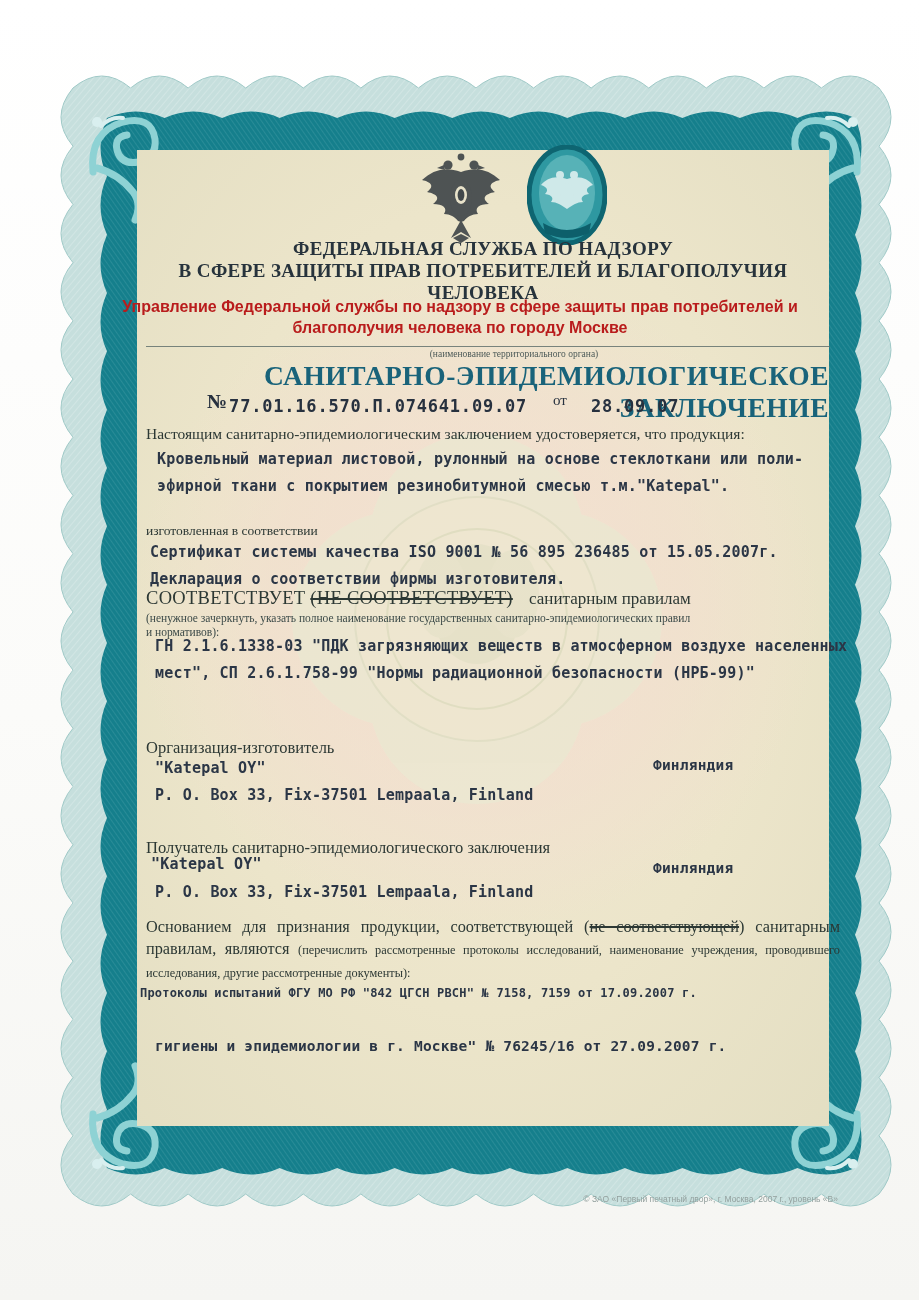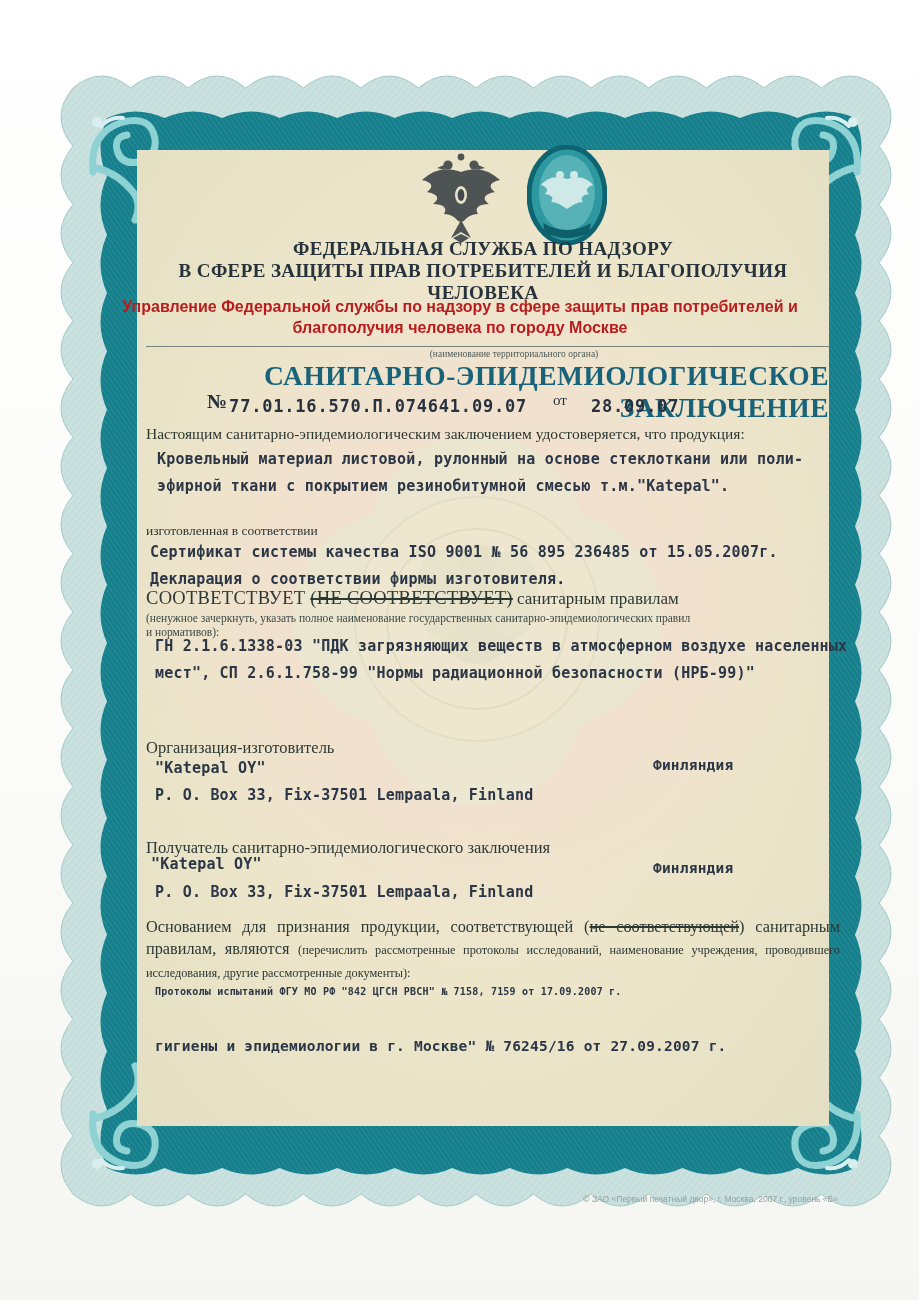--- a/index.html
+++ b/index.html
@@ -26,21 +26,21 @@
   .caption-small{font-size:9.5px;color:#4c5a58;text-align:center;margin-left:31px;}
   .title{width:692px;left:137px;text-align:right;font-weight:bold;
     font-size:27.5px;letter-spacing:.5px;color:#19637a;}
   .numline{display:flex;align-items:flex-start;color:#27313f;}
   .numline .nosign{font-size:20px;font-weight:bold;margin-right:2px;}
   .numline .num{font-family:"DejaVu Sans Mono","Liberation Mono",monospace;
     font-weight:bold;font-size:17px;letter-spacing:.8px;margin-top:6px;}
   .numline .ot{font-size:15px;margin:2px 24px 0 26px;}
   .struck{text-decoration:line-through;text-decoration-thickness:2px;}
   .compl{font-size:18.5px;color:#2c3834;letter-spacing:.3px;}
-  .compl .suffix{font-size:17px;letter-spacing:0;}
+  .compl .suffix{font-size:17px;letter-spacing:0;margin-left:12px;}
   .note{font-size:11.5px;line-height:13.5px;color:#3c4a48;}
   .basis{width:694px;font-size:16.3px;line-height:22px;text-align:justify;color:#2c3834;}
   .basis .small-inline{font-size:12.3px;}
   .fineprint{font-size:8.5px;color:#93a09e;font-family:"Liberation Sans",sans-serif;
     text-align:right;width:280px;}
   .hrule{height:1px;background:#5a6a68;opacity:.8;}
 </style>
 </head>
 <body>
 
@@ -167,19 +167,19 @@
   <div class="abs typed" style="top:778px;left:155px">P. O. Box 33, Fix-37501 Lempaala, Finland</div>
 
   <div class="abs serif" style="top:838px;left:146px;font-size:16.5px">Получатель санитарно-эпидемиологического заключения</div>
   <div class="abs typed" style="top:847px;left:151px">"Katepal OY"</div>
   <div class="abs typed" style="top:852px;left:653px;font-size:14.5px">Финляндия</div>
   <div class="abs typed" style="top:875px;left:155px">P. O. Box 33, Fix-37501 Lempaala, Finland</div>
 
   <div class="abs basis serif" style="top:916px;left:146px">
     <span>Основанием для признания продукции, соответствующей (</span><span class="struck">не соответствующей</span><span>) санитарным правилам, являются </span><span class="small-inline">(перечислить рассмотренные протоколы исследований, наименование учреждения, проводившего исследования, другие рассмотренные документы):</span>
   </div>
-  <div class="abs typed" style="top:978px;left:155px;font-size:10px">Протоколы испытаний ФГУ МО РФ "842 ЦГСН РВСН" № 7158, 7159 от 17.09.2007 г.</div>
+  <div class="abs typed" style="top:978px;left:140px;font-size:12px">Протоколы испытаний ФГУ МО РФ "842 ЦГСН РВСН" № 7158, 7159 от 17.09.2007 г.</div>
   <div class="abs typed" style="top:1030px;left:155px;font-size:14.5px">гигиены и эпидемиологии в г. Москве" № 76245/16 от 27.09.2007 г.</div>
 
 
   <div class="abs fineprint" style="top:1194px;left:558px">© ЗАО «Первый печатный двор», г. Москва, 2007 г., уровень «В»</div>
 
 </div>
 
 </body></html>

